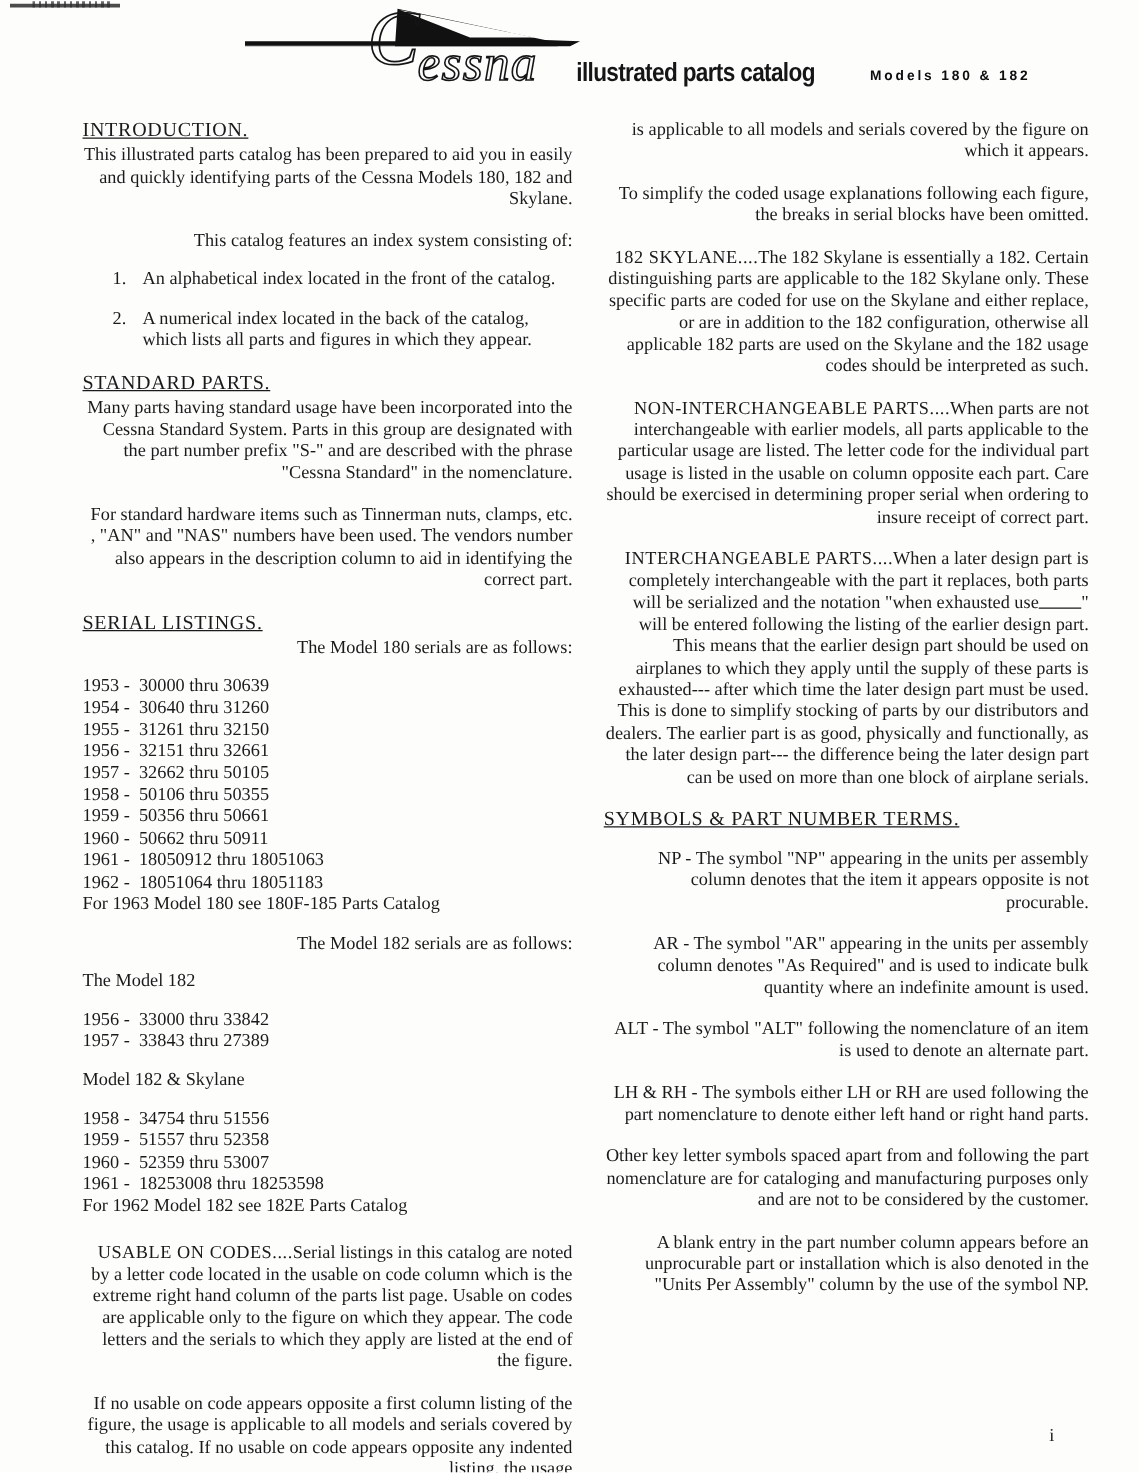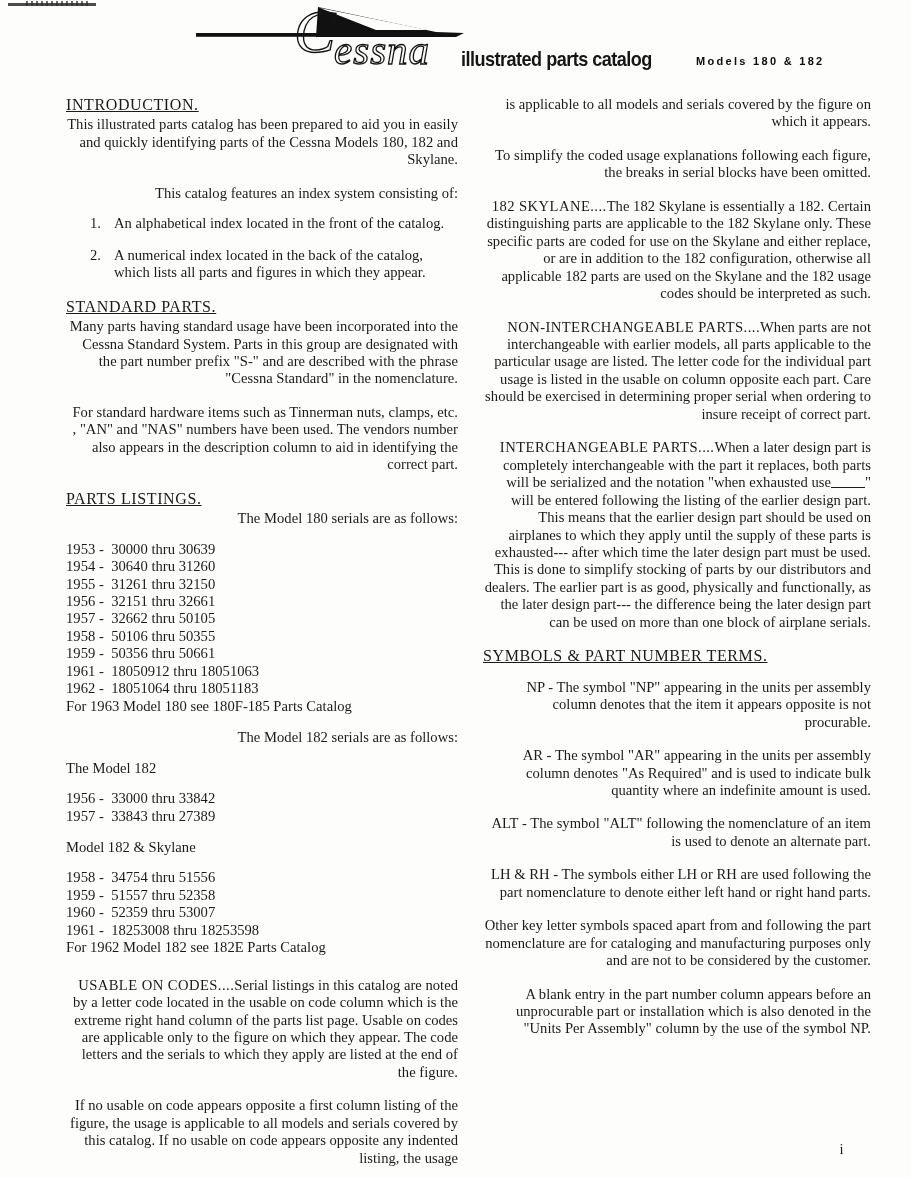--- a/index.html
+++ b/index.html
@@ -223,31 +223,32 @@
       <li>
         <span class="num">2.</span>
         <span>A numerical index located in the back of the catalog, which lists all parts and figures in which they appear.</span>
       </li>
     </ol>
 
     <h2 class="heading">STANDARD PARTS.</h2>
     <p class="para">Many parts having standard usage have been incorporated into the Cessna Standard System.  Parts in this group are designated with the part number prefix "S-" and are described with the phrase "Cessna Standard" in the nomenclature.</p>
     <p class="para">For standard hardware items such as Tinnerman nuts, clamps, etc. ,  "AN" and "NAS" numbers have been used.  The vendors number also appears in the description column to aid in identifying the correct part.</p>
 
-    <h2 class="heading">PARTS LISTINGS.</h2>
+    <h2 class="heading">SERIAL LISTINGS.</h2>
     <p class="para tight">The Model 180 serials are as follows:</p>
 
     <div class="serial-block">
       <div class="serial-row">1953 -  30000 thru 30639</div>
       <div class="serial-row">1954 -  30640 thru 31260</div>
       <div class="serial-row">1955 -  31261 thru 32150</div>
       <div class="serial-row">1956 -  32151 thru 32661</div>
       <div class="serial-row">1957 -  32662 thru 50105</div>
       <div class="serial-row">1958 -  50106 thru 50355</div>
       <div class="serial-row">1959 -  50356 thru 50661</div>
+      <div class="serial-row">1960 -  50662 thru 50911</div>
       <div class="serial-row">1961 -  18050912 thru 18051063</div>
       <div class="serial-row">1962 -  18051064 thru 18051183</div>
       <div class="serial-note">For 1963 Model 180 see 180F-185 Parts Catalog</div>
     </div>
 
     <p class="para tight">The Model 182 serials are as follows:</p>
     <div class="sub-line">The Model 182</div>
 
     <div class="serial-block" style="margin-top:13px;">
       <div class="serial-row">1956 -  33000 thru 33842</div>

